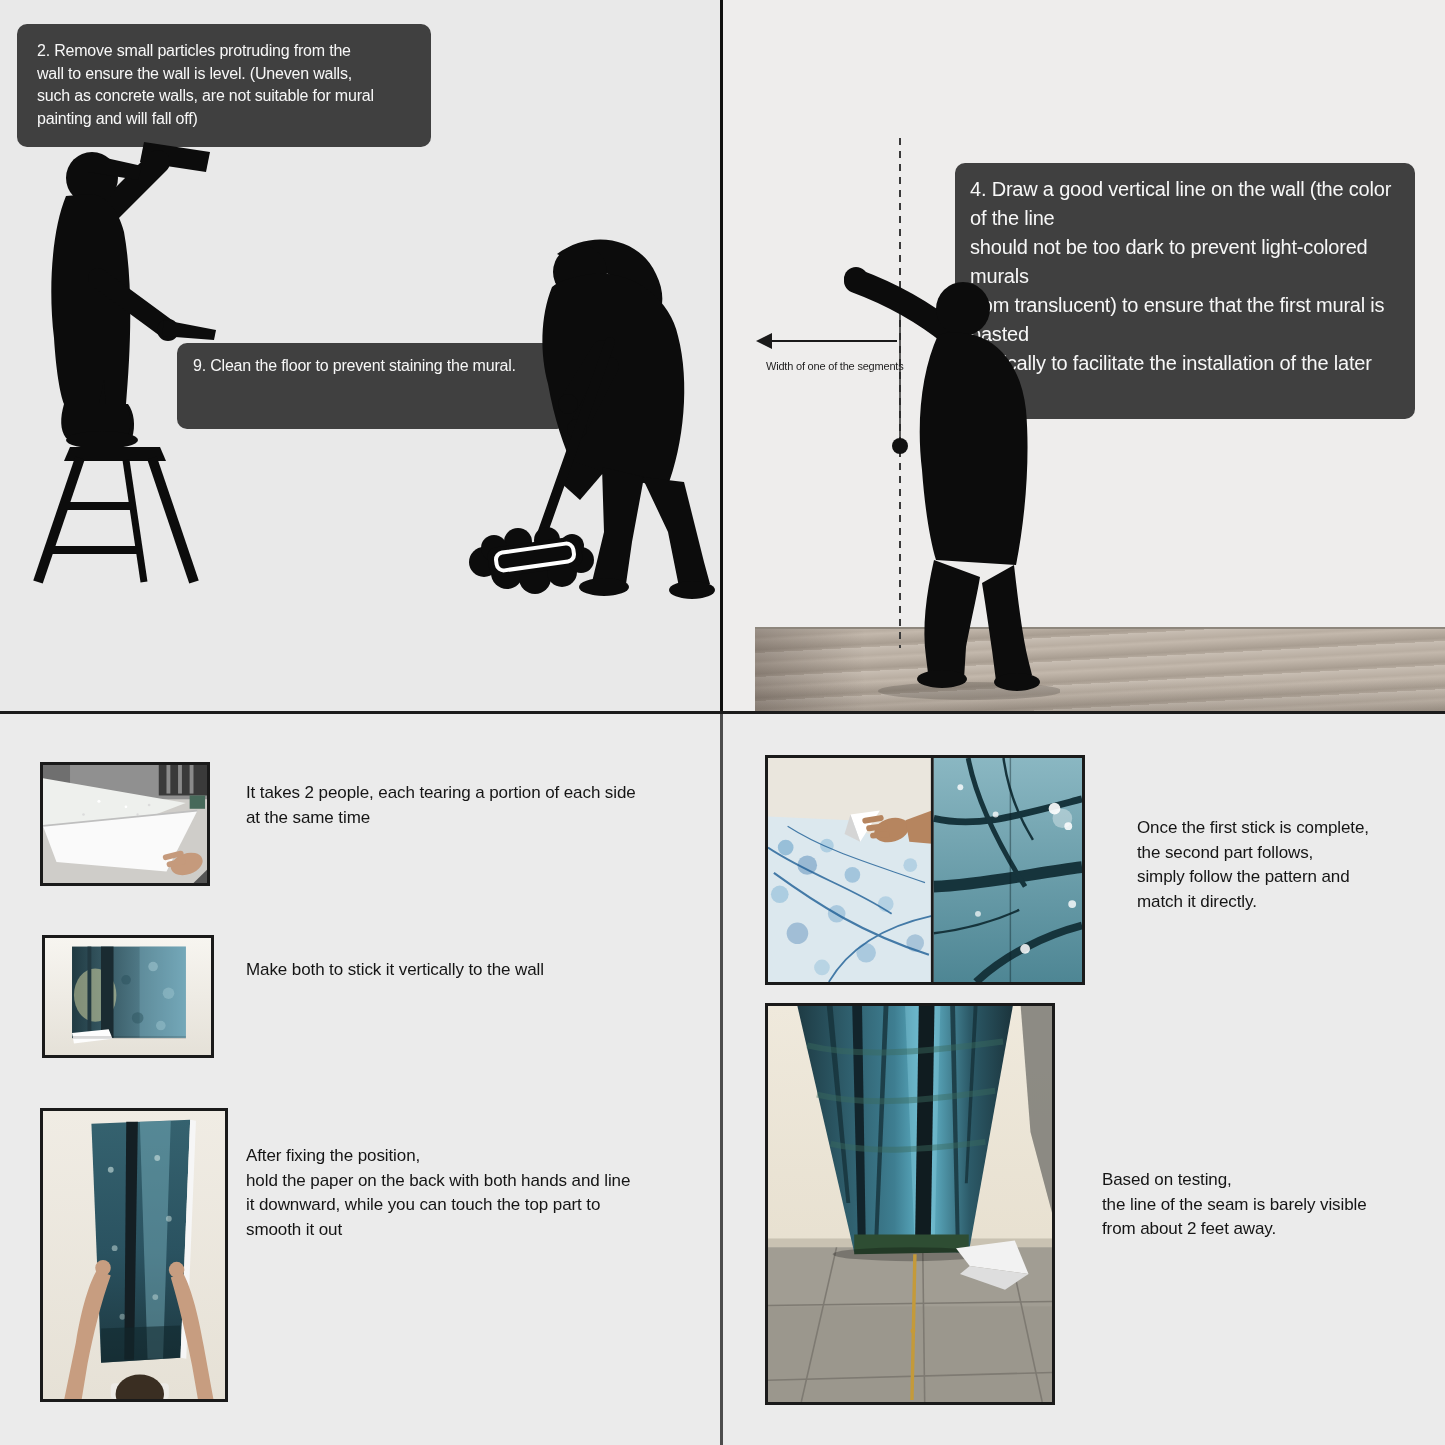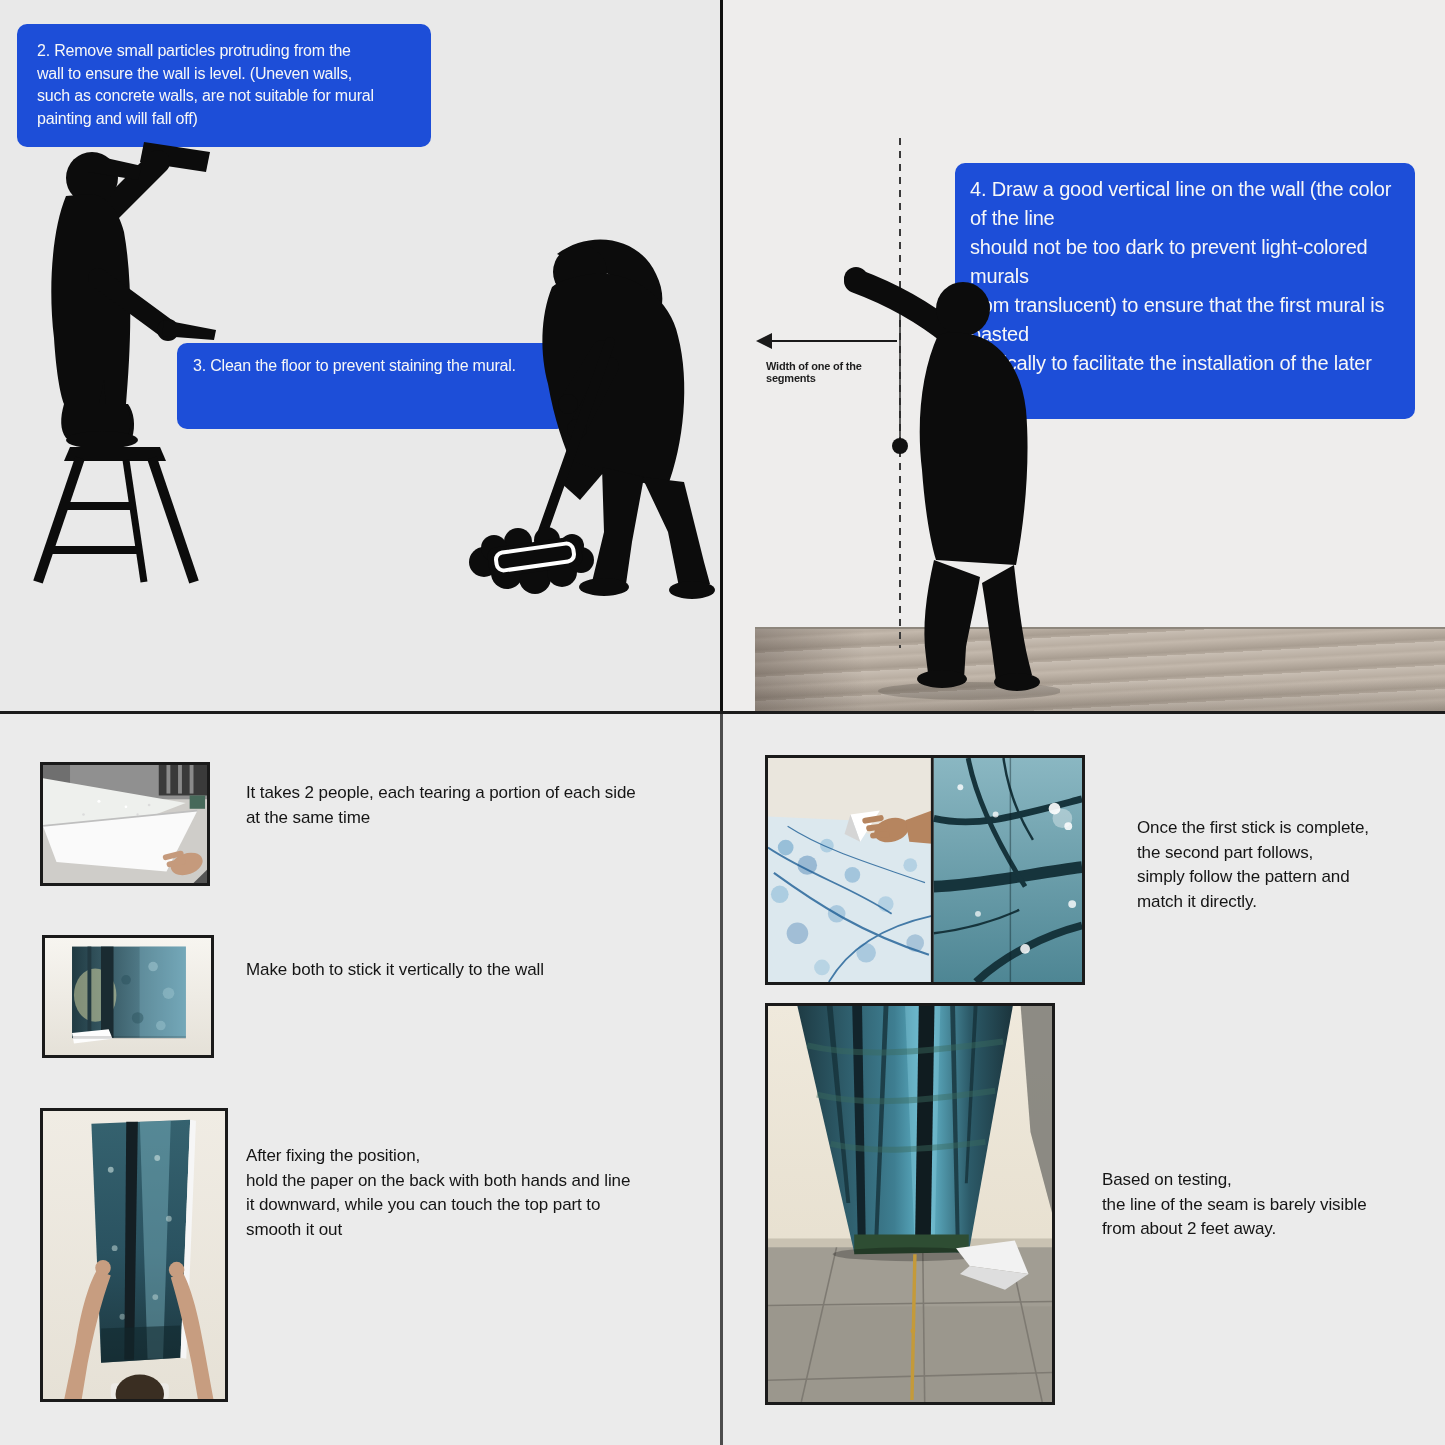--- a/index.html
+++ b/index.html
@@ -13,35 +13,35 @@
   .quad{position:absolute;}
   .q-tl{left:0;top:0;width:722px;height:711px;background:#e9e9e9;}
   .q-tr{left:723px;top:0;width:722px;height:711px;background:#eeedec;}
   .q-bl{left:0;top:714px;width:722px;height:731px;background:#ebebeb;}
   .q-br{left:723px;top:714px;width:722px;height:731px;background:#ebebeb;}
   .div-h{left:0;top:711px;width:1445px;height:3px;background:#1b1b1b;}
   .div-v-top{left:720px;top:0;width:3px;height:711px;background:#101010;}
   .div-v-bot{left:720px;top:714px;width:3px;height:731px;background:#4d4d4d;}
 
   .callout{
-    position:absolute;background:#1d4ed8;color:#f7f7f7;
+    position:absolute;background:#404040;color:#f7f7f7;
     border-radius:10px;box-sizing:border-box;
     white-space:pre-line;letter-spacing:-0.2px;
   }
   .callout.c2{left:17px;top:24px;width:414px;min-height:112px;padding:16px 20px;font-size:16px;line-height:1.42;}
   .callout.c3{left:177px;top:343px;width:390px;height:86px;padding:12px 16px;font-size:16px;line-height:1.4;}
   .callout.c4{left:955px;top:163px;width:460px;min-height:106px;padding:12px 15px;font-size:20px;line-height:1.45;letter-spacing:-0.2px;}
 
   .caption{
     position:absolute;font-size:17px;line-height:1.45;color:#151515;
     white-space:pre-line;letter-spacing:-0.1px;
   }
   .arrow-label{
     position:absolute;left:766px;top:360px;width:140px;
-    font-size:11px;font-weight:700;color:#1e1e1e;letter-spacing:-0.2px;
+    font-size:11px;font-weight:400;color:#1e1e1e;letter-spacing:-0.2px;
   }
 
   .photo{
     position:absolute;border:3px solid #1a1a1a;box-sizing:border-box;
     background:#ffffff;overflow:hidden;
   }
   .photo svg{display:block;width:100%;height:100%;}
 
   .wood-floor{
     position:absolute;left:755px;top:627px;width:690px;height:84px;
@@ -60,21 +60,21 @@
 
   <div class="quad q-tl"></div>
   <div class="quad q-tr"></div>
   <div class="quad q-bl"></div>
   <div class="quad q-br"></div>
 
   <div class="callout c2">2. Remove small particles protruding from the
 wall to ensure the wall is level. (Uneven walls,
 such as concrete walls, are not suitable for mural
 painting and will fall off)</div>
-  <div class="callout c3">3. Clean the floor to prevent staining the mural.</div>
+  <div class="callout c3">9. Clean the floor to prevent staining the mural.</div>
 
   <svg class="abs" style="left:8px;top:138px" width="212" height="452" viewBox="0 0 212 452">
     <g fill="#0c0c0c" stroke="none">
 
       <polygon points="136,4 202,14 198,34 132,24"></polygon>
 
       <path d="M96,78 L150,24" stroke="#0c0c0c" stroke-width="24" stroke-linecap="round" fill="none"></path>
 
       <circle cx="84" cy="40" r="26"></circle>
       <polygon points="80,16 134,28 130,42 80,34"></polygon>

